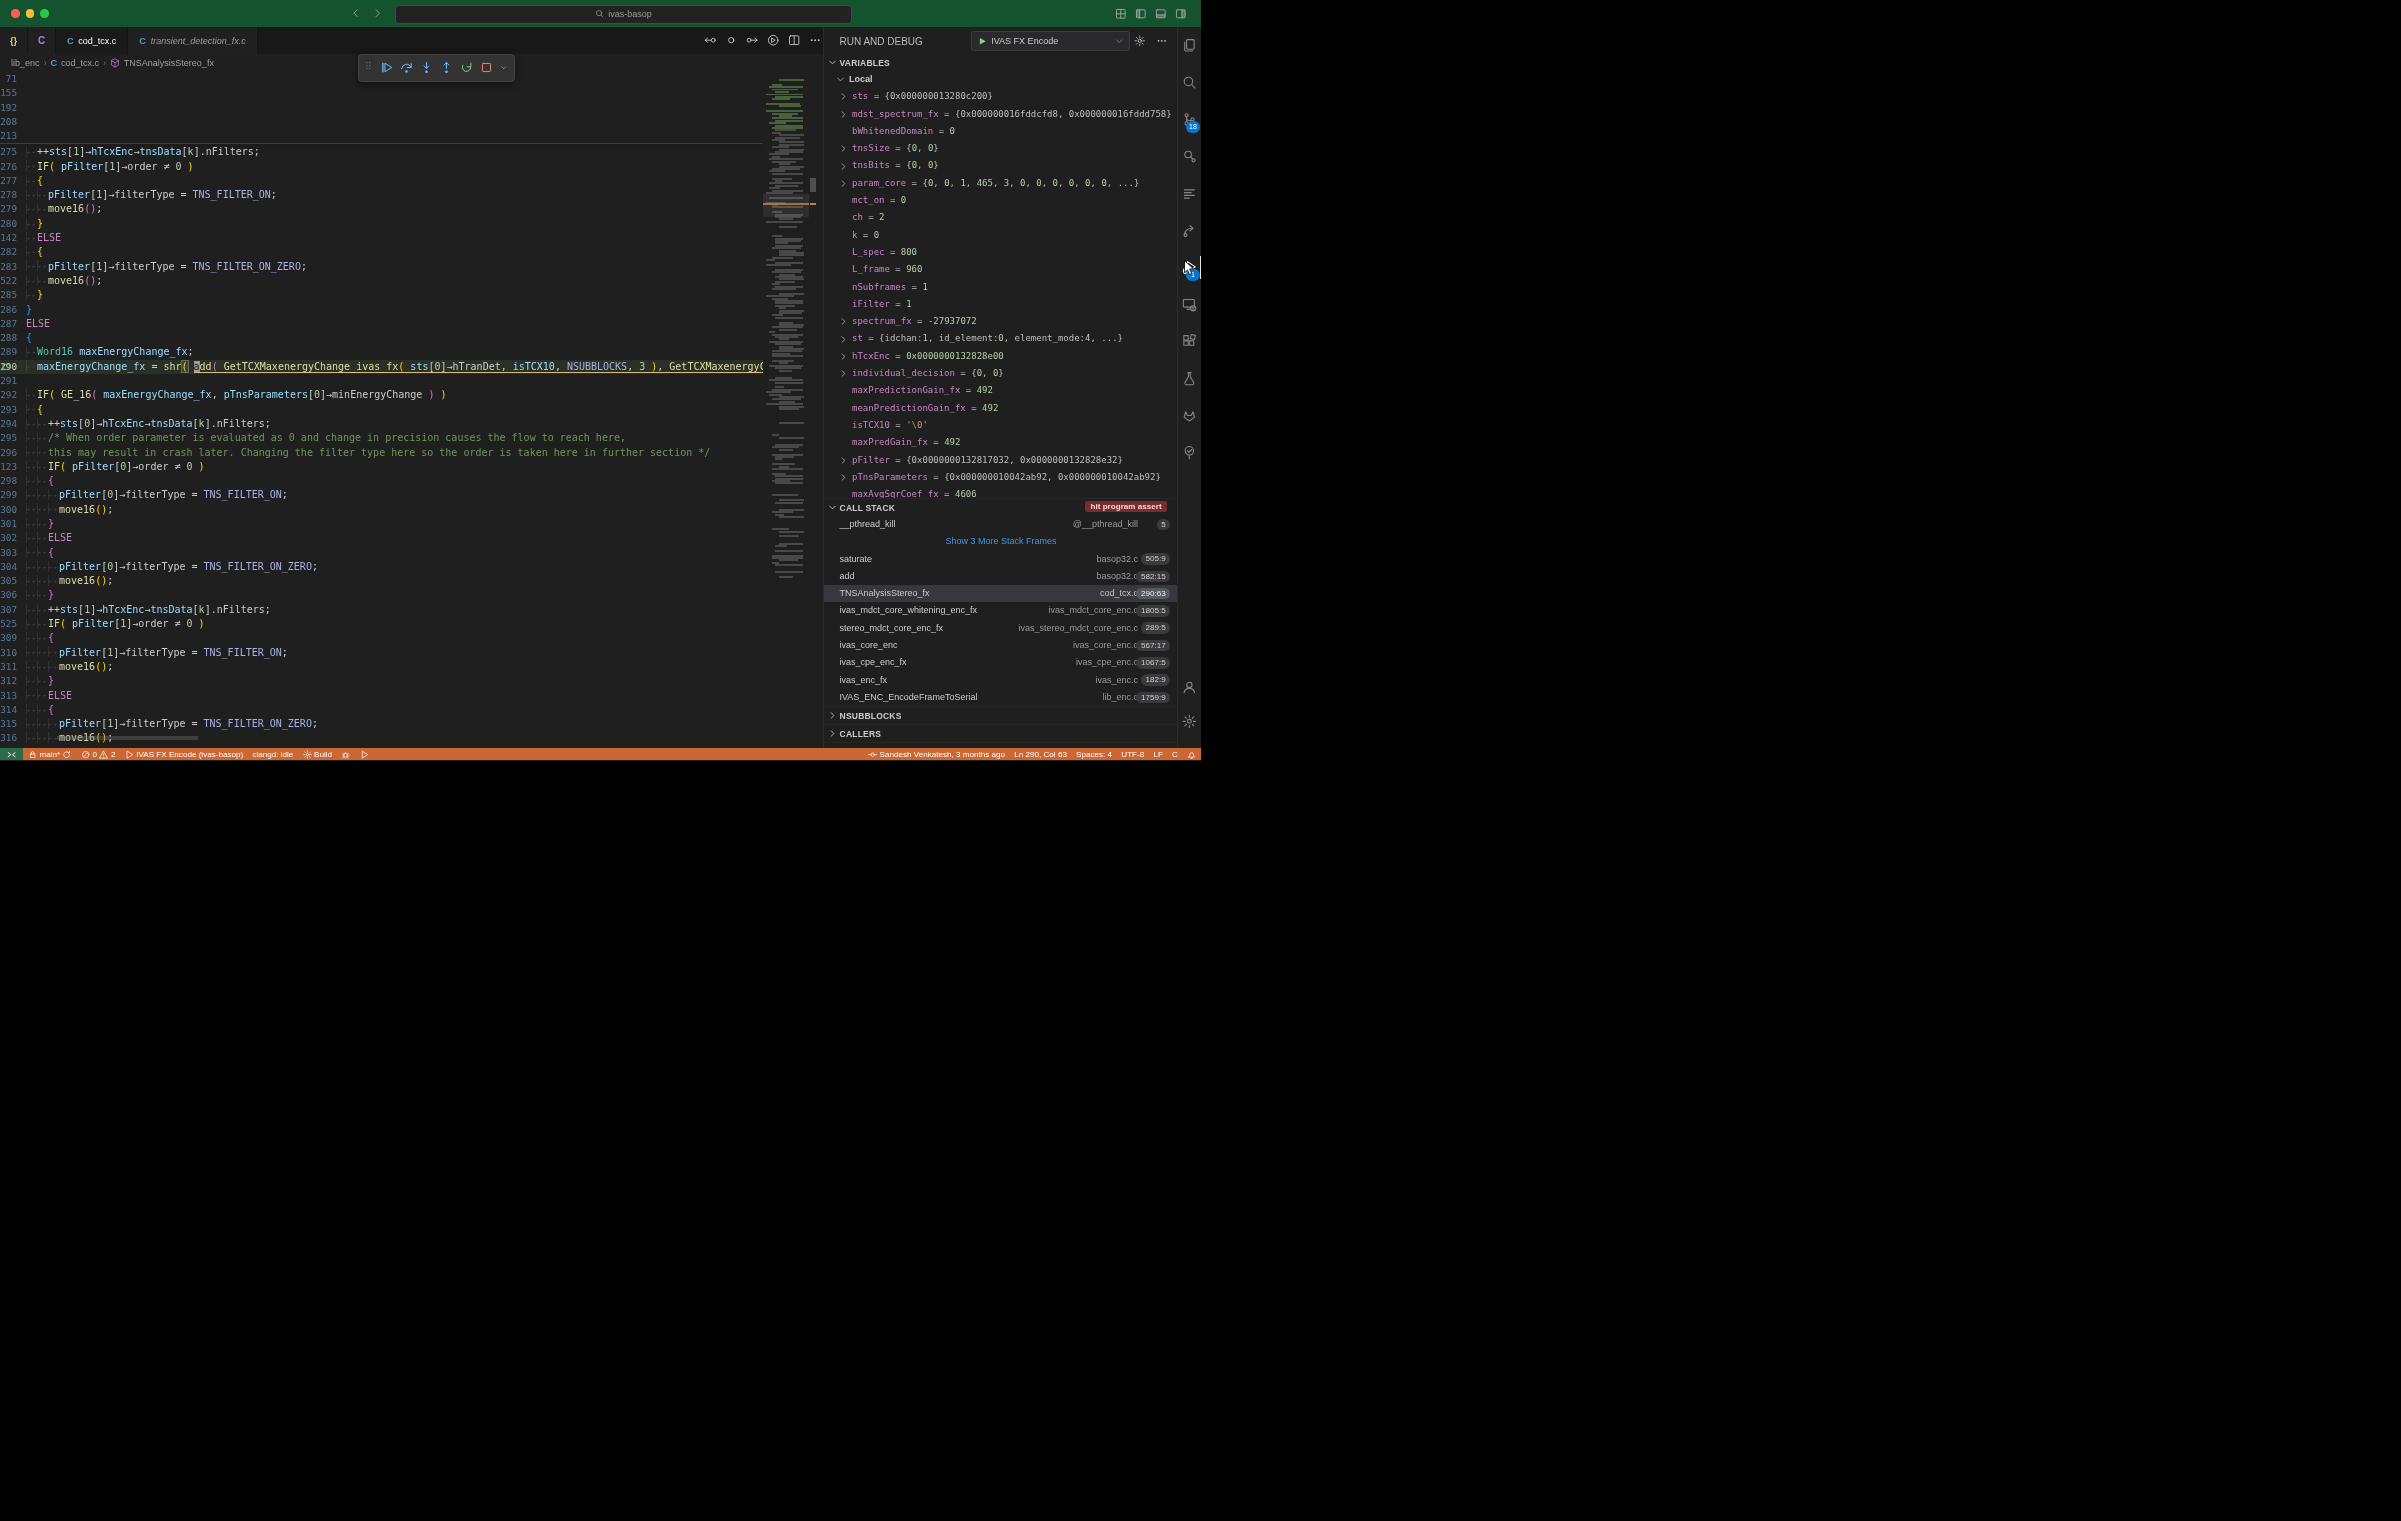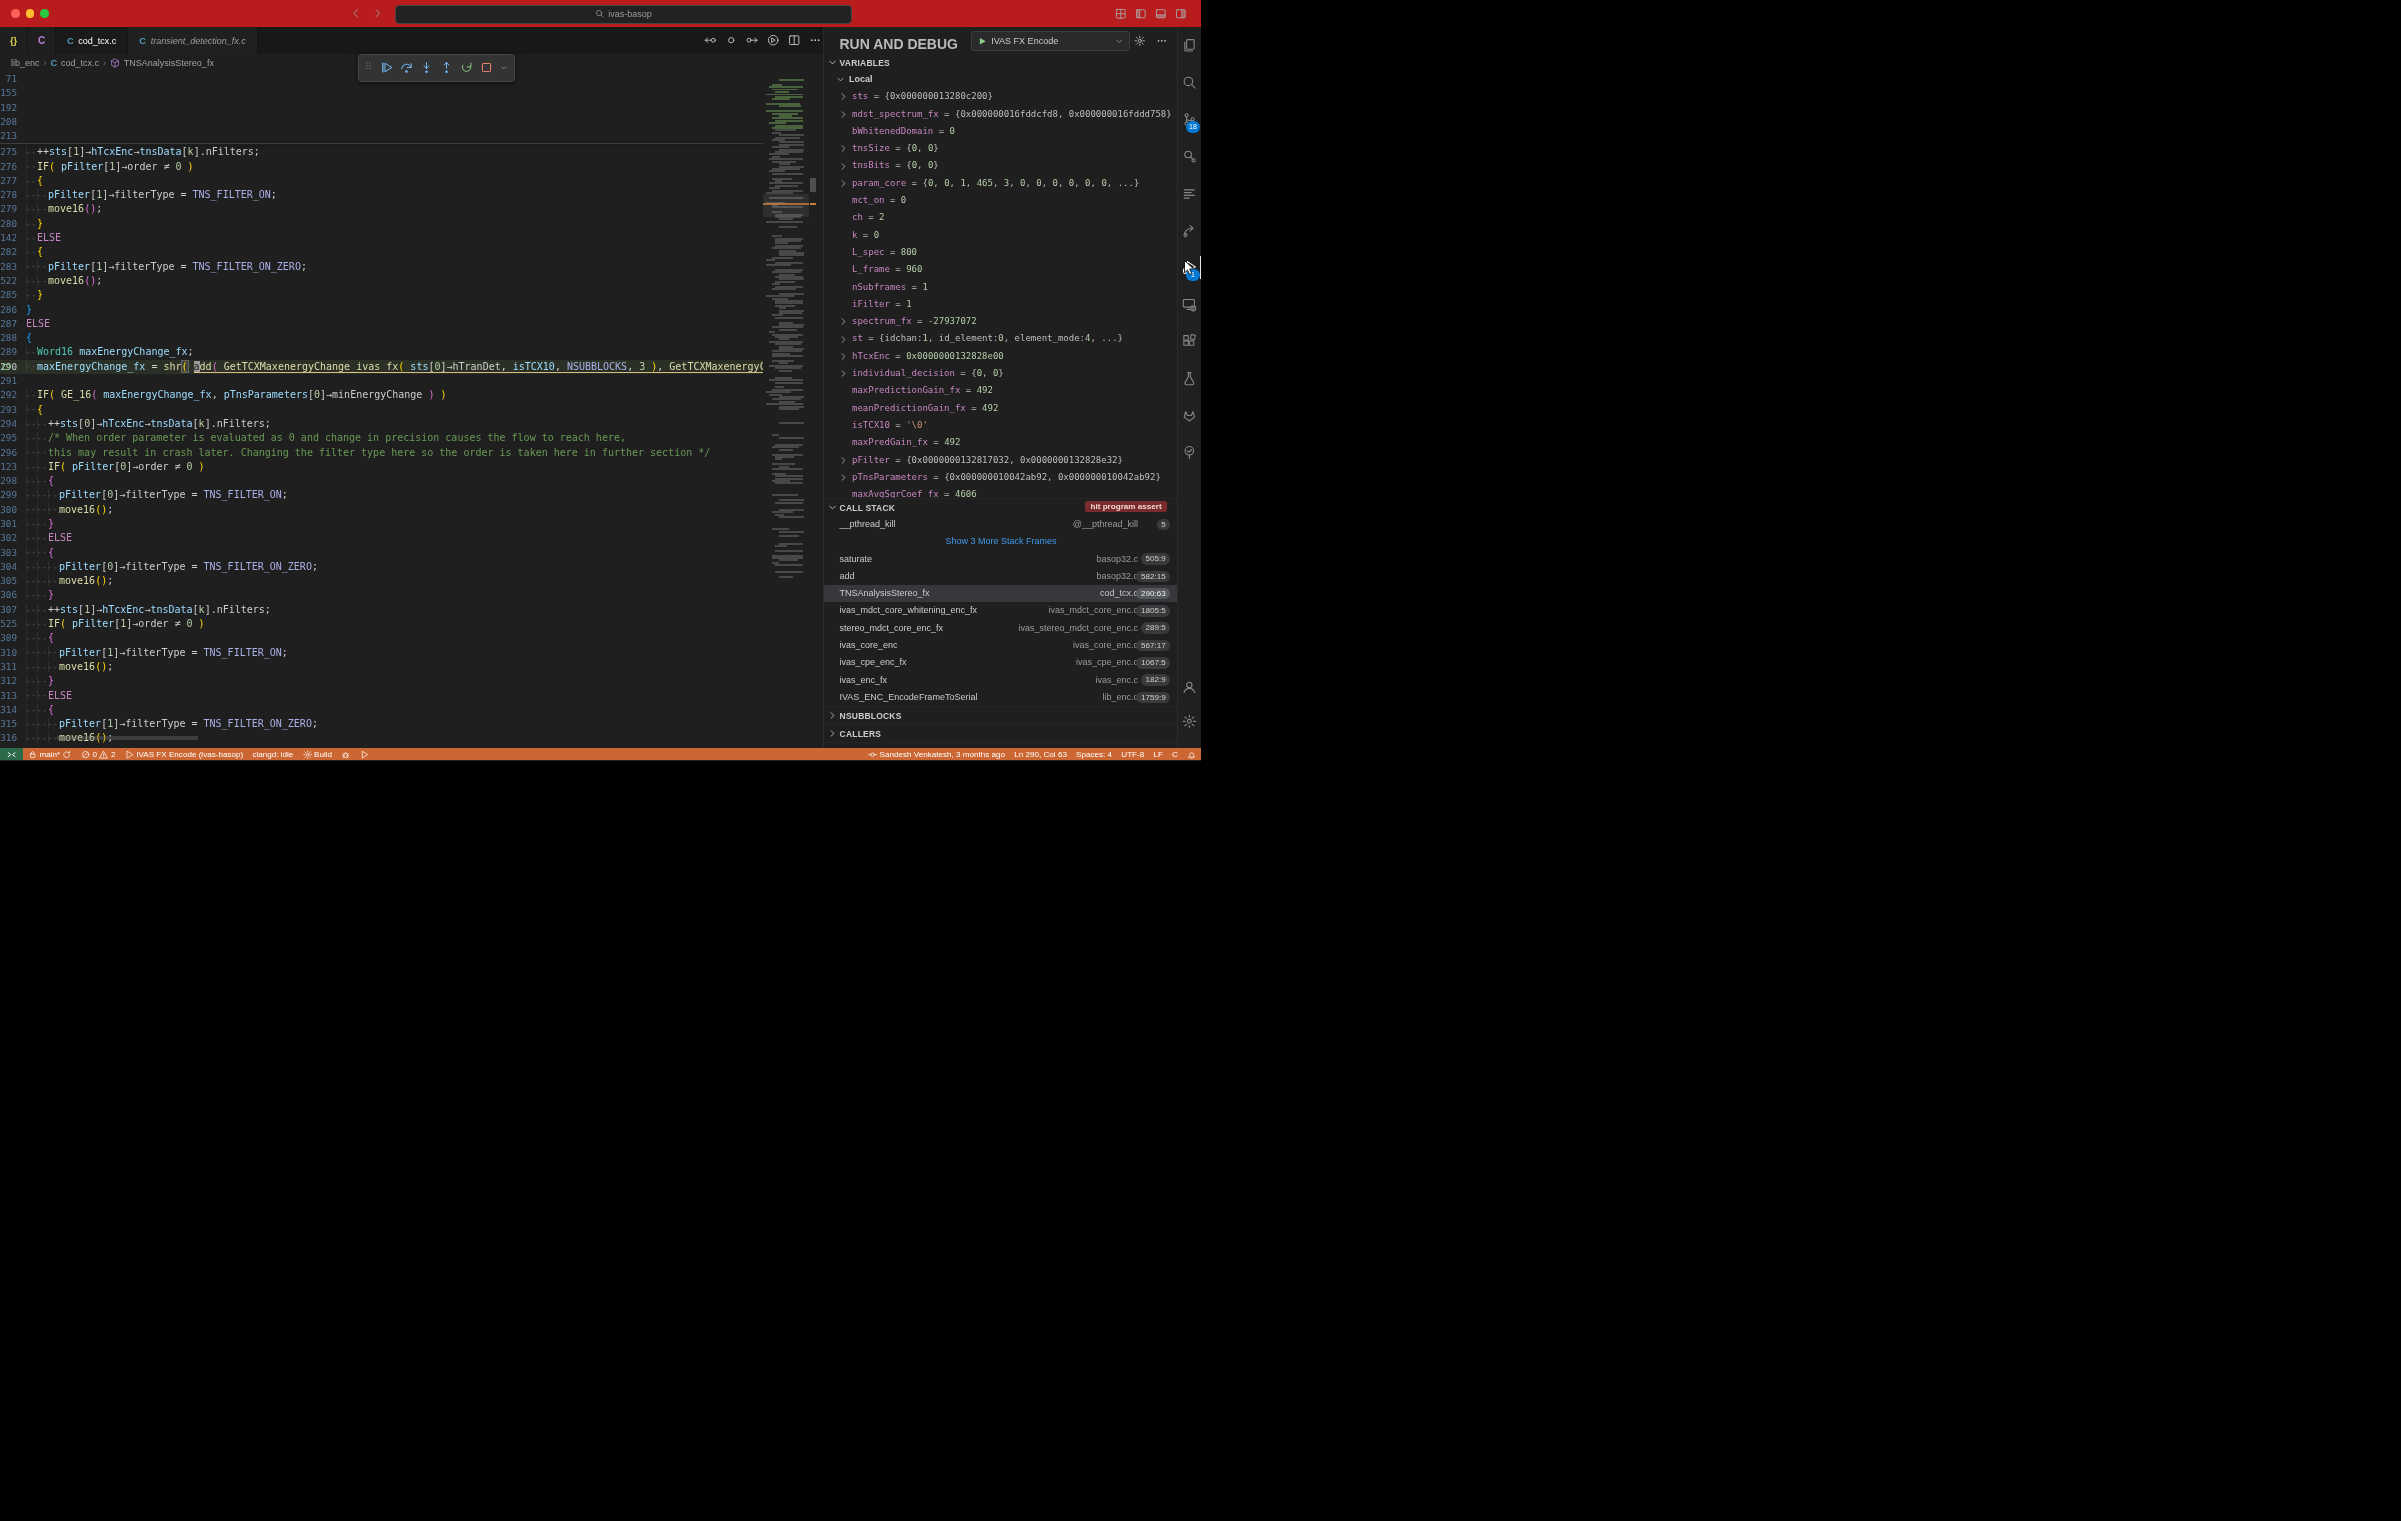--- a/index.html
+++ b/index.html
@@ -1,20 +1,20 @@
 <!DOCTYPE html>
 <html style="font-size:12.4px"><head>
 <meta charset="utf-8">
 <style>
   html,body{margin:0;padding:0;background:#000;}
   #window{position:relative;width:1201px;height:761px;background:#1f1f1f;overflow:hidden;
     font-family:"Liberation Sans",sans-serif;color:#cccccc;font-size:9.3px;-webkit-font-smoothing:antialiased;}
   svg{display:block;fill:none;stroke:currentColor;stroke-width:1.2;stroke-linecap:round;stroke-linejoin:round;}
   
-  .titlebar{position:absolute;left:0;top:0;width:1201px;height:27px;background:#b91c1c;text-align:center;}
+  .titlebar{position:absolute;left:0;top:0;width:1201px;height:27px;background:#14532d;text-align:center;}
   .tl{position:absolute;top:9.3px;width:8.5px;height:8.5px;border-radius:50%;}
   .navarr{position:absolute;top:7px;width:12.4px;height:12.4px;color:#9d9d9d;}
   .searchbox{position:absolute;left:395px;top:4.6px;width:455px;height:17px;background:#222222;
     border:0.8px solid #474747;border-radius:4.6px;display:flex;align-items:center;justify-content:center;
     color:#9b9b9b;font-size:9px;gap:3.9px;}
   .winlay{position:absolute;top:7.7px;width:11.6px;height:11.6px;color:#ababab;}
   
   .tabbar{position:absolute;left:0;top:27px;width:1177px;height:27px;background:#181818;display:flex;}
   .ptab{width:27px;height:27px;display:flex;align-items:center;justify-content:center;background:#1f1f1f;border-right:0.8px solid #141414;font-weight:bold;}
   .tab{height:27px;display:flex;align-items:center;gap:4.6px;padding:0 11px;background:#202020;border-right:0.8px solid #141414;font-size:9px;color:#9d9d9d;}
@@ -55,21 +55,21 @@
   #minimap{position:absolute;left:763px;top:72px;width:46px;height:676px;background:#1f1f1f;overflow:hidden;}
   .mm-line{position:absolute;height:1.5px;}
   .mm-viewport{position:absolute;left:0;top:122px;width:46px;height:23px;background:rgba(255,255,255,0.07);}
   .mm-curline{position:absolute;left:0;top:131px;width:46px;height:1.5px;background:rgba(199,127,61,0.8);}
   #ruler{position:absolute;left:810px;top:72px;width:6.2px;height:676px;}
   .ruler-thumb{position:absolute;left:0;top:106px;width:6.2px;height:14px;background:#4f4f4f;}
   .ruler-cur{position:absolute;left:0;top:131px;width:6.2px;height:2.3px;background:#c77f3d;}
   
   #sidebar{position:absolute;left:823px;top:27px;width:354px;height:721px;background:#1f1f1f;border-left:0.8px solid #2b2b2b;overflow:hidden;}
   .sb-head{position:relative;height:27px;}
-  .sb-title{position:absolute;left:15.5px;top:8.5px;font-size:14px;color:#bbbbbb;font-weight:bold;}
+  .sb-title{position:absolute;left:15.5px;top:8.5px;font-size:10px;color:#bbbbbb;}
   .launch{position:absolute;left:147px;top:3.9px;width:145px;height:18.6px;background:#2a2a2d;border:0.8px solid #3c3c3c;
     border-radius:2.3px;display:flex;align-items:center;padding:0 6.2px;gap:4.6px;font-size:9px;color:#cccccc;}
   .launch .chev{margin-left:auto;color:#aaaaaa;}
   .sb-gear{position:absolute;left:310px;top:7.7px;width:11.6px;height:11.6px;color:#c5c5c5;}
   .sb-more{position:absolute;left:332px;top:7.7px;width:11.6px;height:11.6px;color:#c5c5c5;}
   .sect-head{display:flex;align-items:center;height:17px;font-size:8.5px;font-weight:bold;color:#cccccc;letter-spacing:0.2px;
     padding-left:3.1px;gap:1.5px;position:relative;border-top:0.8px solid #252525;}
   .sect-head .sc{width:11px;height:11px;color:#cccccc;flex:0 0 auto;}
   #varlist{height:427px;overflow:hidden;font-family:"DejaVu Sans Mono",monospace;font-size:9px;}
   .vrow{position:relative;height:17.3px;line-height:17.3px;white-space:nowrap;padding-left:28px;}

